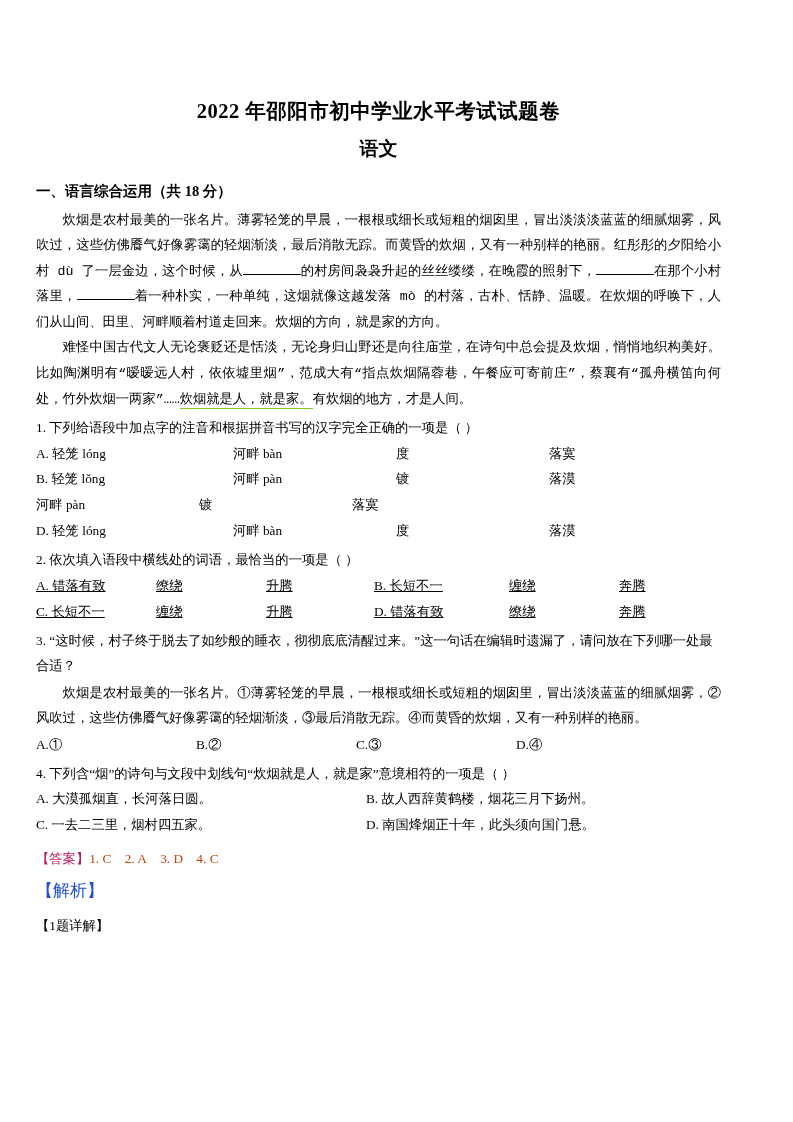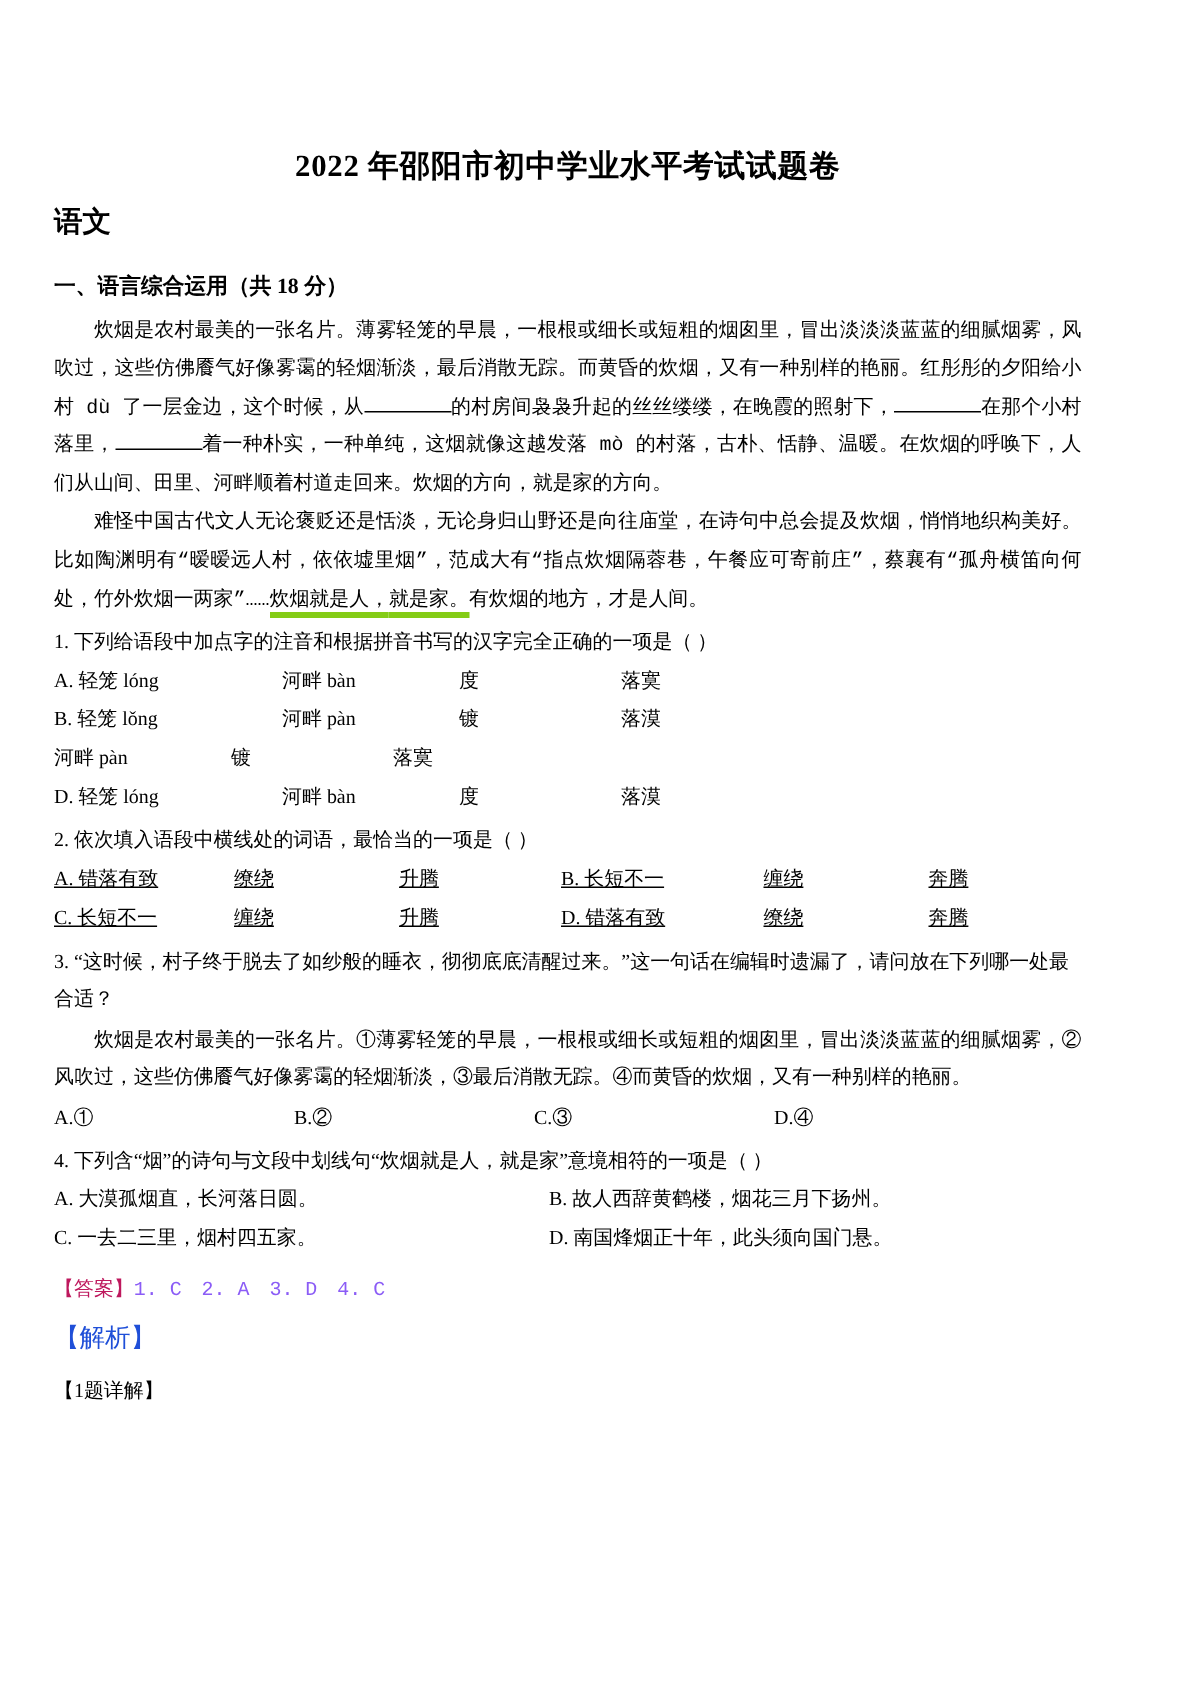--- a/index.html
+++ b/index.html
@@ -24,21 +24,21 @@
   }
   .doc-title {
     text-align: center;
     font-size: 20.5px;
     font-weight: bold;
     letter-spacing: 0.5px;
     margin: 18px 0 0 0;
     line-height: 1.5;
   }
   .doc-subtitle {
-    text-align: left;
+    text-align: center;
     font-size: 19px;
     font-weight: bold;
     margin: 8px 0 0 0;
     line-height: 1.5;
   }
   .section-heading {
     font-size: 14.5px;
     font-weight: bold;
     margin: 16px 0 4px 0;
     line-height: 1.7;
@@ -57,20 +57,21 @@
   .q-line {
     font-size: 13.3px;
     line-height: 1.92;
     margin: 3px 0 0 0;
   }
   .opt-row {
     font-size: 13.3px;
     line-height: 1.95;
     display: flex;
     margin: 0;
+    gap: 45px;
   }
   .opt-row .cell {
     display: inline-block;
   }
   .w-a { width: 152px; }
   .w-b { width: 118px; }
   .w-c { width: 108px; }
   .w-d { width: 100px; }
   .opt-half {
     font-size: 13.3px;
@@ -101,31 +102,31 @@
   }
   .abcd-row span { width: 160px; }
   .blank {
     display: inline-block;
     border-bottom: 1px solid #000;
     width: 58px;
     vertical-align: baseline;
     height: 14px;
   }
   .u-line {
-    border-bottom: 4px solid #84cc16;
+    border-bottom: 1px solid #84cc16;
     padding-bottom: 1px;
   }
   .answer-tag {
     color: #1f4fd8;
     font-size: 13.3px;
     line-height: 1.95;
     margin-top: 8px;
   }
   .answer-tag .tagname { color: #be185d; }
-  .answer-body { color: #8b5cf6; font-family: Liberation Mono, monospace; }
+  .answer-body { color: #c2410c; }
   .analysis-tag {
     color: #1f4fd8;
     font-size: 17px;
     line-height: 1.95;
     margin-top: 2px;
   }
   .detail-head {
     font-size: 13.3px;
     line-height: 1.95;
     margin-top: 6px;

